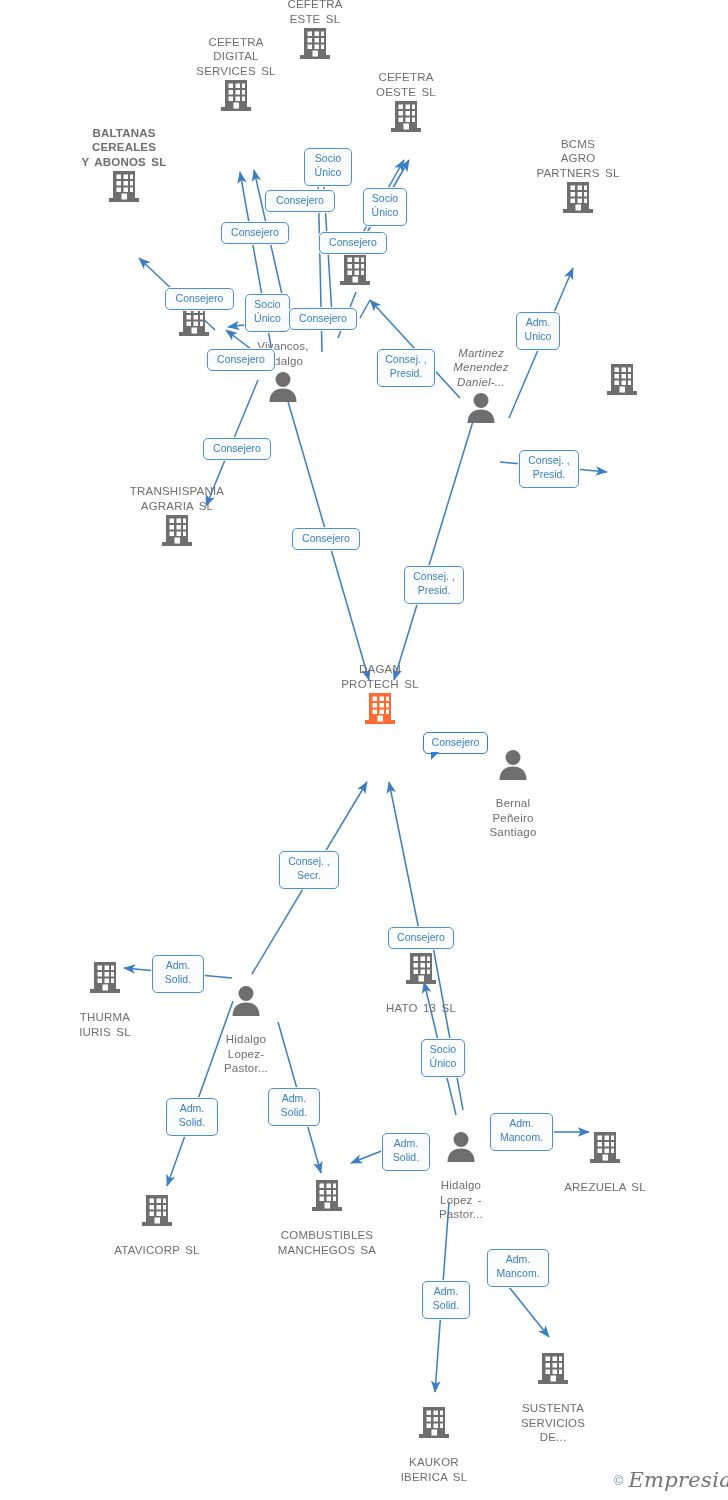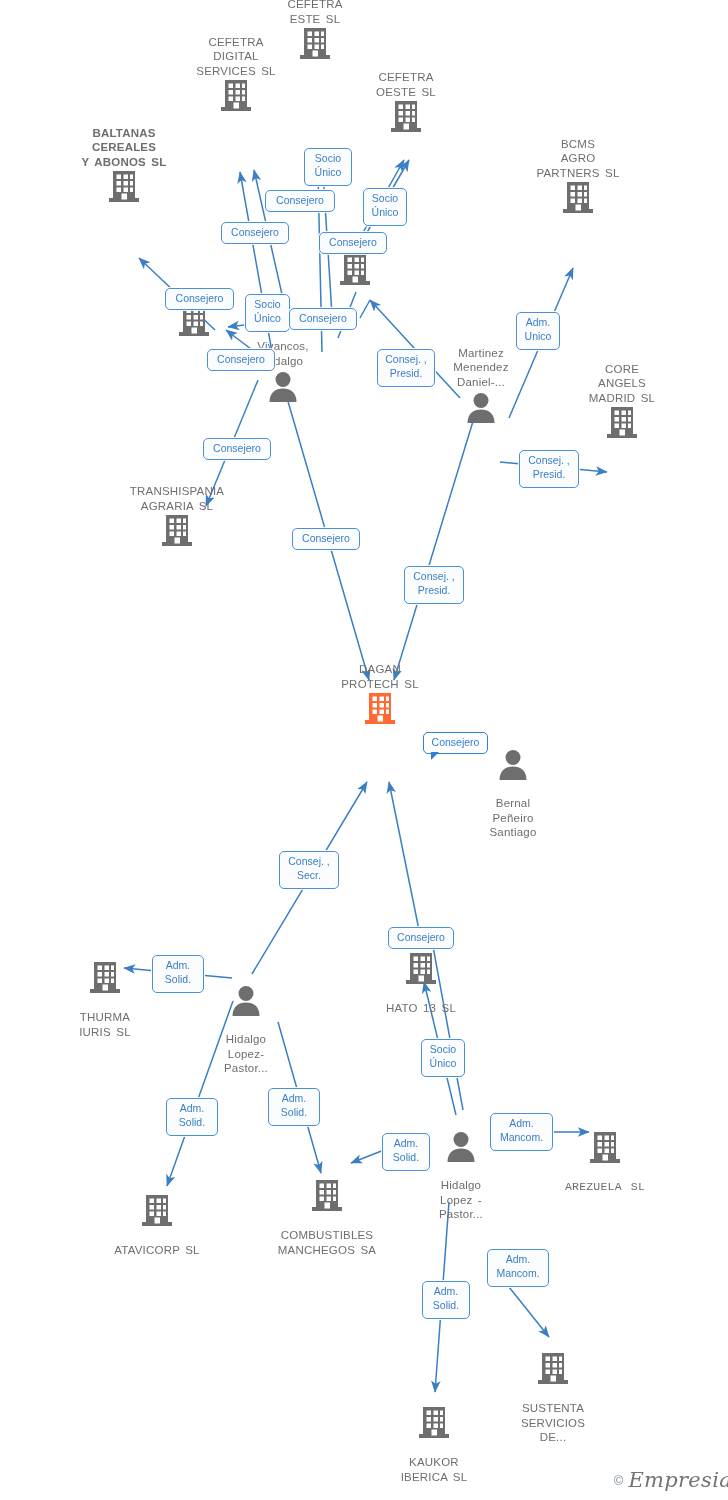--- a/index.html
+++ b/index.html
@@ -313,43 +313,40 @@
         <div class="nlabel">Vivancos,
 Hidalgo</div>
         <div class="icon-wrap">
           <svg class="person-ico" width="30" height="32" viewBox="0 0 30 32">
             <circle cx="15" cy="9.5" r="7.5" fill="#6e6e6e"></circle>
             <path d="M1.5,32 C1.5,22.5 7.5,18.5 15,18.5 C22.5,18.5 28.5,22.5 28.5,32 Z" fill="#6e6e6e"></path>
           </svg>
         </div>
       </div>
       <div class="node" style="left: 622px; top: 361.5px;">
-        <div class="nlabel">CORE
-ANGELS
-MADRID  SL</div>
-        <div class="icon-wrap">
-          <svg class="company-ico" width="30" height="34" viewBox="0 0 30 34">
-            <rect x="4" y="2" width="22" height="28" fill="#6e6e6e"></rect>
-            <rect x="0" y="29" width="30" height="4" fill="#6e6e6e"></rect>
-            <g fill="#ffffff">
-              <rect x="7.5" y="5.5" width="4.5" height="4.5"></rect>
-              <rect x="14.5" y="5.5" width="4.5" height="4.5"></rect>
-              <rect x="21" y="5.5" width="3" height="4.5"></rect>
-              <rect x="7.5" y="12" width="4.5" height="4.5"></rect>
-              <rect x="14.5" y="12" width="4.5" height="4.5"></rect>
-              <rect x="21" y="12" width="3" height="4.5"></rect>
-              <rect x="7.5" y="18.5" width="4.5" height="4.5"></rect>
-              <rect x="14.5" y="18.5" width="4.5" height="4.5"></rect>
-              <rect x="21" y="18.5" width="3" height="4.5"></rect>
-              <rect x="12.5" y="24.5" width="5.5" height="6"></rect>
-            </g>
-          </svg>
-        </div>
-      </div>
-      <div class="node" style="left: 481px; top: 345.5px;">
+        <div class="icon-wrap">
+          <svg class="company-ico" width="30" height="34" viewBox="0 0 30 34">
+            <rect x="4" y="2" width="22" height="28" fill="#6e6e6e"></rect>
+            <rect x="0" y="29" width="30" height="4" fill="#6e6e6e"></rect>
+            <g fill="#ffffff">
+              <rect x="7.5" y="5.5" width="4.5" height="4.5"></rect>
+              <rect x="14.5" y="5.5" width="4.5" height="4.5"></rect>
+              <rect x="21" y="5.5" width="3" height="4.5"></rect>
+              <rect x="7.5" y="12" width="4.5" height="4.5"></rect>
+              <rect x="14.5" y="12" width="4.5" height="4.5"></rect>
+              <rect x="21" y="12" width="3" height="4.5"></rect>
+              <rect x="7.5" y="18.5" width="4.5" height="4.5"></rect>
+              <rect x="14.5" y="18.5" width="4.5" height="4.5"></rect>
+              <rect x="21" y="18.5" width="3" height="4.5"></rect>
+              <rect x="12.5" y="24.5" width="5.5" height="6"></rect>
+            </g>
+          </svg>
+        </div>
+      </div>
+      <div class="node" style="left: 481px; top: 345.5px; font-style: italic;">
         <div class="nlabel">Martinez
 Menendez
 Daniel-...</div>
         <div class="icon-wrap">
           <svg class="person-ico" width="30" height="32" viewBox="0 0 30 32">
             <circle cx="15" cy="9.5" r="7.5" fill="#6e6e6e"></circle>
             <path d="M1.5,32 C1.5,22.5 7.5,18.5 15,18.5 C22.5,18.5 28.5,22.5 28.5,32 Z" fill="#6e6e6e"></path>
           </svg>
         </div>
       </div>
@@ -466,21 +463,21 @@
         <div class="icon-wrap">
           <svg class="person-ico" width="30" height="32" viewBox="0 0 30 32">
             <circle cx="15" cy="9.5" r="7.5" fill="#6e6e6e"></circle>
             <path d="M1.5,32 C1.5,22.5 7.5,18.5 15,18.5 C22.5,18.5 28.5,22.5 28.5,32 Z" fill="#6e6e6e"></path>
           </svg>
         </div>
         <div class="nlabel below">Hidalgo
 Lopez -
 Pastor...</div>
       </div>
-      <div class="node" style="left: 605px; top: 1130px; font-family: Liberation Mono, monospace;">
+      <div class="node" style="left: 605px; top: 1130px;">
         <div class="icon-wrap">
           <svg class="company-ico" width="30" height="34" viewBox="0 0 30 34">
             <rect x="4" y="2" width="22" height="28" fill="#6e6e6e"></rect>
             <rect x="0" y="29" width="30" height="4" fill="#6e6e6e"></rect>
             <g fill="#ffffff">
               <rect x="7.5" y="5.5" width="4.5" height="4.5"></rect>
               <rect x="14.5" y="5.5" width="4.5" height="4.5"></rect>
               <rect x="21" y="5.5" width="3" height="4.5"></rect>
               <rect x="7.5" y="12" width="4.5" height="4.5"></rect>
               <rect x="14.5" y="12" width="4.5" height="4.5"></rect>

